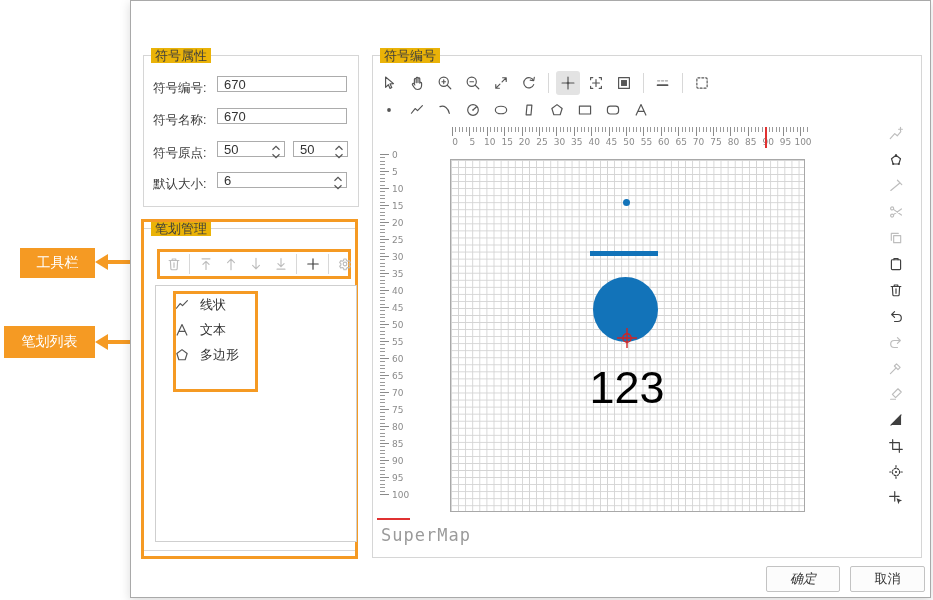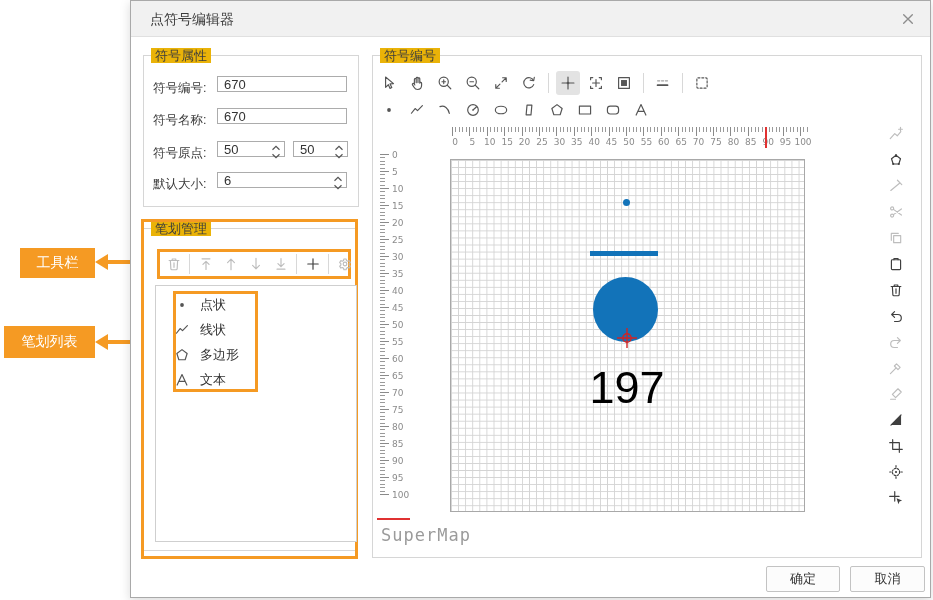--- a/index.html
+++ b/index.html
@@ -87,28 +87,20 @@
 <body>
 
 <div class="anno" style="left:20px; top:248px; width:75px; height:30px;">工具栏</div>
 <div class="ahead" style="left:95px; top:254px;"></div>
 <div class="aline" style="left:106px; top:260px; width:54px;"></div>
 <div class="anno" style="left:4px; top:326px; width:91px; height:32px;">笔划列表</div>
 <div class="ahead" style="left:95px; top:334px;"></div>
 <div class="aline" style="left:106px; top:340px; width:68px;"></div>
 
 <div class="dialog">
-  <div class="titlebar">
-    <div class="title">点符号编辑器</div>
-    <div class="closebtn">
-      <span class="icx"><svg viewBox="0 0 20 20">
-            <path d="M5.2 5.2 L14.8 14.8 M14.8 5.2 L5.2 14.8"></path>
-          </svg></span>
-    </div>
-  </div>
 
   <div class="group" style="left:12px; top:54px; width:216px; height:152px;">
     <div class="legend">符号属性</div>
     <div class="flabel" style="top:21px;">符号编号:</div>
     <input class="tinput" style="left: 73px; top: 20px; width: 130px;" value="670">
     <div class="flabel" style="top:53px;">符号名称:</div>
     <input class="tinput" style="left: 73px; top: 52px; width: 130px;" value="670">
     <div class="flabel" style="top:86px;">符号原点:</div>
     <div class="spinwrap" style="left:73px; top:85px; width:68px;">
       <input class="tinput" value="50" style="">
@@ -202,48 +194,40 @@
             <circle cx="10" cy="10" r="2"></circle>
             <path d="M8.8 4.4 h2.4 l.4 1.7 1.4 .8 1.7 -.6 1.2 2.1 -1.3 1.2 v1.6 l1.3 1.2 -1.2 2.1 -1.7 -.6 -1.4 .8 -.4 1.7 H8.8 l-.4 -1.7 -1.4 -.8 -1.7 .6 -1.2 -2.1 1.3 -1.2 V9.6 L4.1 8.4 l1.2 -2.1 1.7 .6 1.4 -.8 z"></path>
           </svg>
         </span>
       </div>
     </div>
   <div class="listbox">
       <div class="srow">
         <span class="ic">
           <svg viewBox="0 0 20 20">
-            <circle cx="10" cy="10" r="2.1" fill="currentColor" stroke="none"></circle>
-          </svg>
-        </span>
-        <span class="slbl">点状</span>
+            <path d="M3.8 13.6 L7.9 8.4 l2.7 2.3 L16 5.2"></path>
+          </svg>
+        </span>
+        <span class="slbl">线状</span>
       </div>
       <div class="srow">
         <span class="ic">
           <svg viewBox="0 0 20 20">
-            <path d="M3.8 13.6 L7.9 8.4 l2.7 2.3 L16 5.2"></path>
-          </svg>
-        </span>
-        <span class="slbl">线状</span>
+            <path d="M4.6 15.6 L10 3.9 L15.4 15.6 M6.5 11.5 h7"></path>
+          </svg>
+        </span>
+        <span class="slbl">文本</span>
       </div>
       <div class="srow">
         <span class="ic">
           <svg viewBox="0 0 20 20">
             <path d="M10 4 L15.7 8.3 L13.5 15.3 H6.5 L4.3 8.3 Z"></path>
           </svg>
         </span>
         <span class="slbl">多边形</span>
-      </div>
-      <div class="srow">
-        <span class="ic">
-          <svg viewBox="0 0 20 20">
-            <path d="M4.6 15.6 L10 3.9 L15.4 15.6 M6.5 11.5 h7"></path>
-          </svg>
-        </span>
-        <span class="slbl">文本</span>
       </div>
     </div>
   <div class="hlbox" style="left:42px; top:290px; width:85px; height:101px;"></div>
 
   <div class="group" style="left:241px; top:54px; width:550px; height:503px;">
     <div class="legend">符号编号</div>
   </div>
   <div class="tb" style="left:246px; top:70px;">
       <div class="tbtn">
         <span class="ic">
@@ -467,21 +451,21 @@
   <div class="canvas">
     <div class="shape c-dot"></div>
     <div class="shape c-line"></div>
     <div class="shape c-circle"></div>
     <div class="shape c-marker">
       <svg viewBox="0 0 22 22">
           <path d="M11 1 V21 M1 11 H21"></path>
           <circle cx="11" cy="11" r="4.2"></circle>
         </svg>
     </div>
-    <div class="shape c-text">197</div>
+    <div class="shape c-text">123</div>
   </div>
   <div class="watermark">SuperMap</div>
 
   <div class="rtb">
       <div class="tbtn disabled">
         <span class="ic">
           <svg viewBox="0 0 20 20">
             <path d="M3.6 15.2 L8.6 9.6 l2.8 2.4 L15.4 7.4"></path>
             <path d="M15 2.6 v4.2 M12.9 4.7 h4.2"></path>
           </svg>
@@ -591,15 +575,15 @@
       <div class="tbtn dark">
         <span class="ic">
           <svg viewBox="0 0 20 20">
             <path d="M8.6 3 V13.4 M3 8.2 H13.4"></path>
             <path d="M10.6 10.4 L16.8 12.9 L13.9 14 L12.7 16.9 Z" fill="currentColor" stroke="none"></path>
           </svg>
         </span>
       </div>
     </div>
 
-  <div class="footbtn" style="left:635px; width:74px;">确定</div>
+  <div class="footbtn" style="left:635px; width:74px;font-style:italic;">确定</div>
   <div class="footbtn" style="left:719px; width:75px;">取消</div>
 </div>
 
 </body></html>

